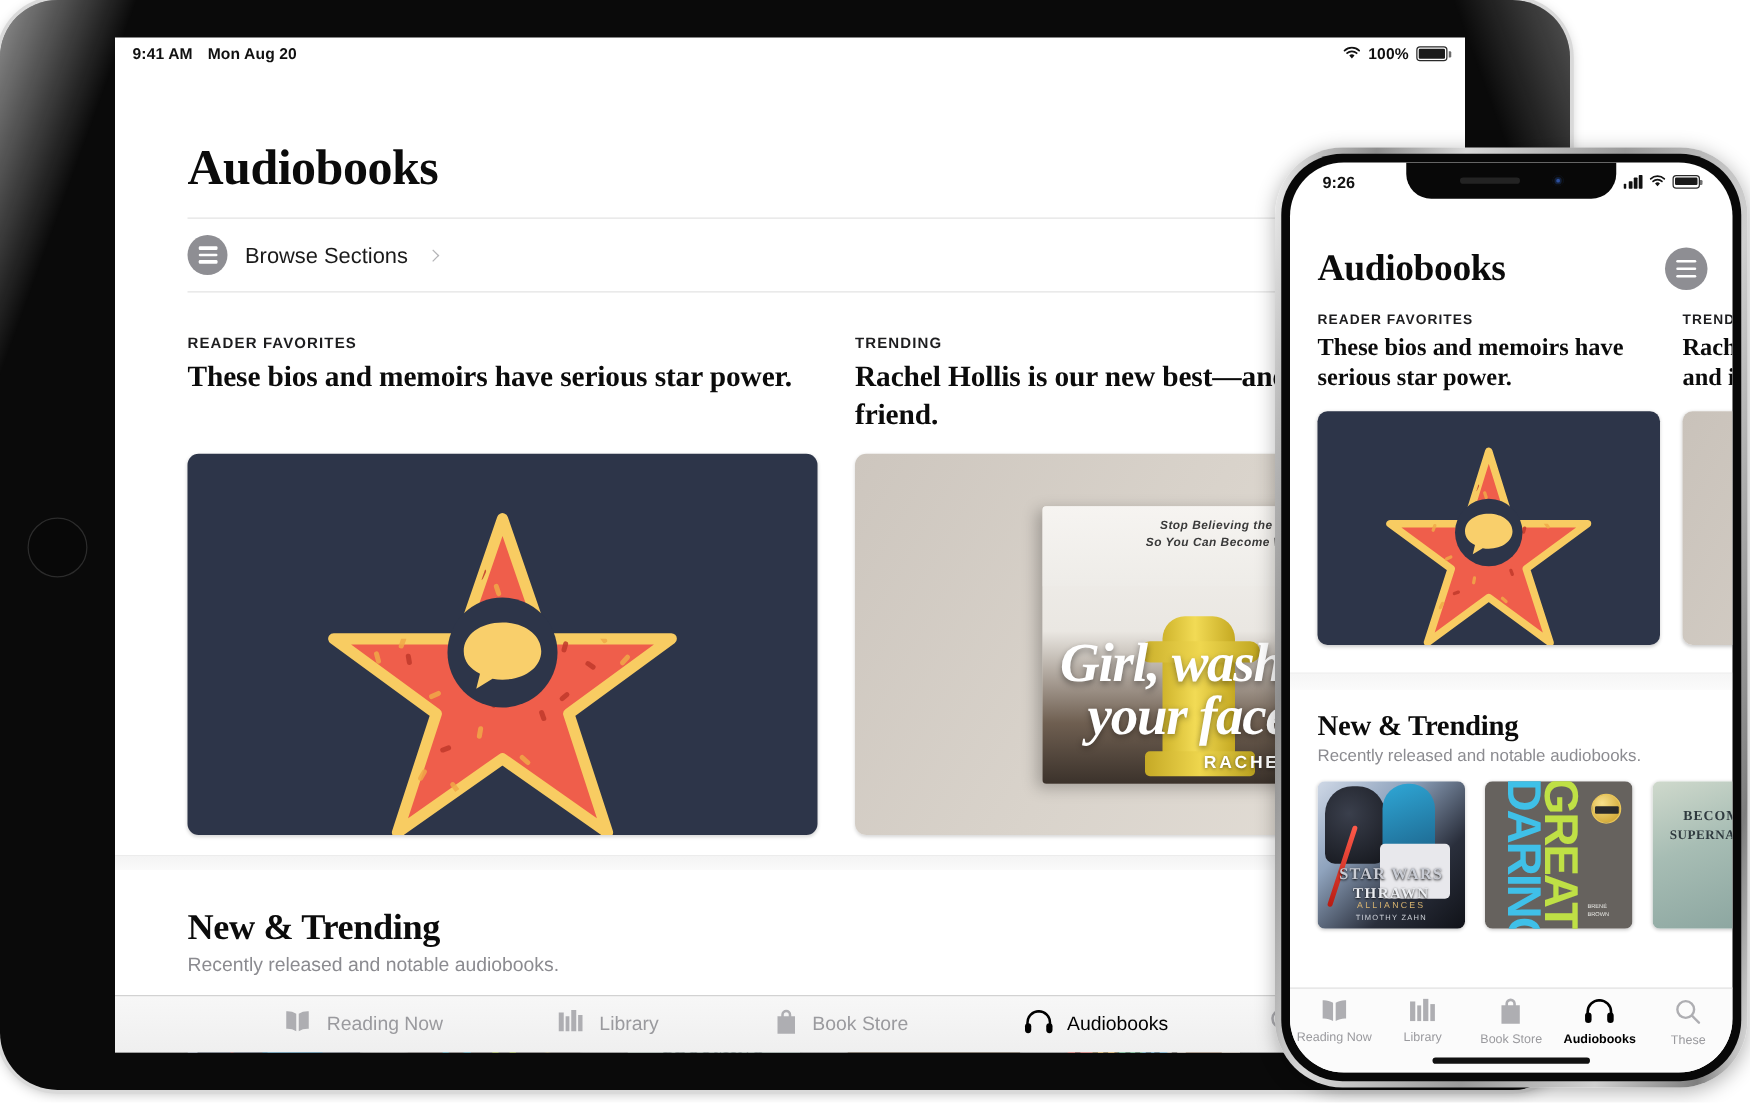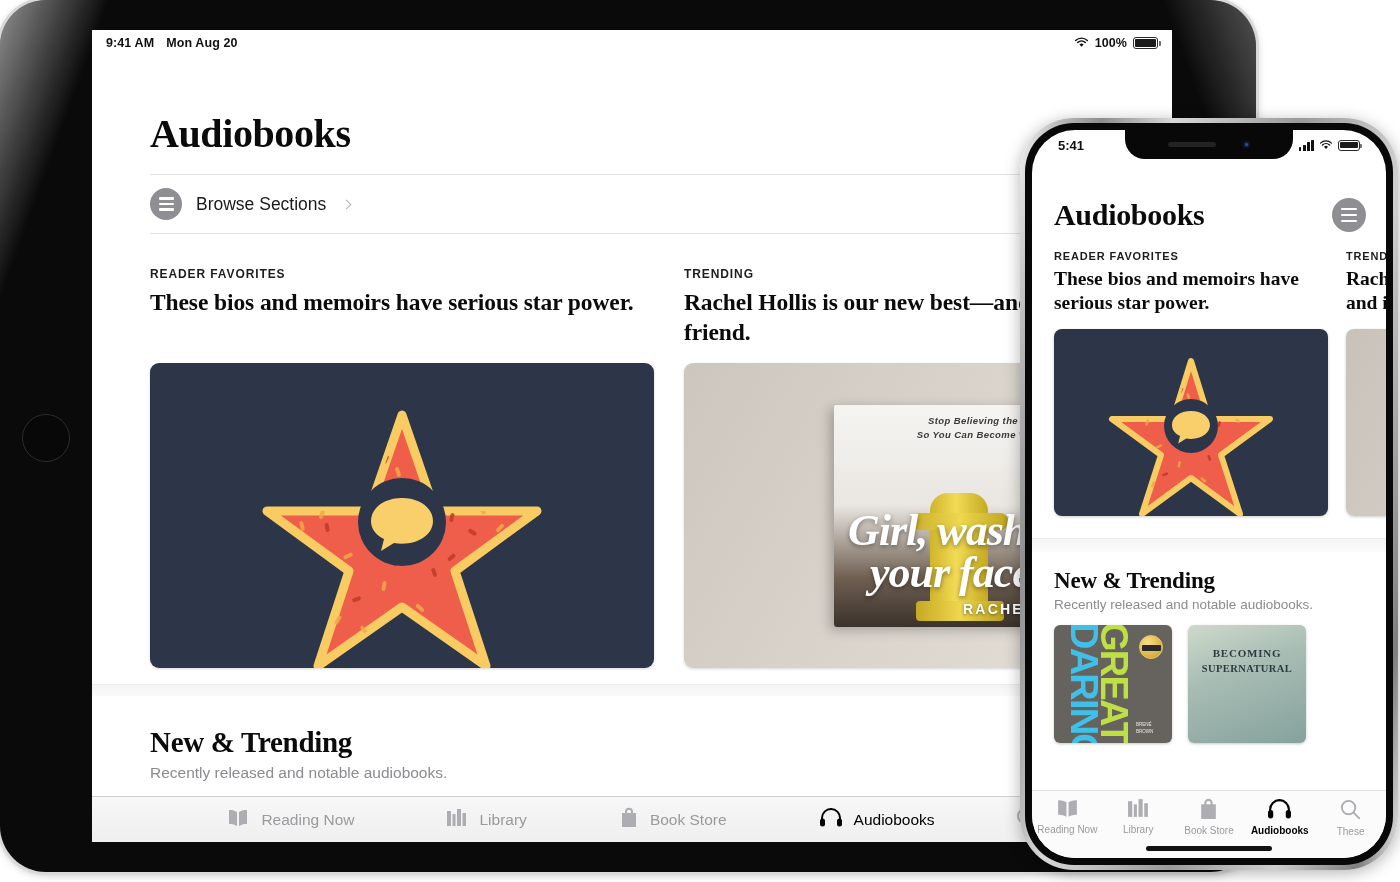--- a/index.html
+++ b/index.html
@@ -487,21 +487,21 @@
   <div class="iphone">
     <div class="iphone-inner">
       <div class="iphone-screen">
 
         <div class="notch">
           <span class="speaker"></span>
           <span class="camera"></span>
         </div>
 
         <div class="ph-status">
-          <span>5:41</span>
+          <span>9:26</span>
           <span class="right">
             <span class="bars">
                 <i></i>
                 <i></i>
                 <i></i>
                 <i></i>
               </span>
             <span>
               <svg viewBox="0 0 20 14" width="14" height="10">
                   <path d="M10 12.6 7.2 9.5a4.1 4.1 0 0 1 5.6 0Z" fill="#111"></path>
@@ -575,20 +575,35 @@
             </div>
           </div>
 
           <div class="ph-band"></div>
 
           <div class="ph-nt">
             <div class="ph-nt-title">New &amp; Trending</div>
             <div class="ph-nt-sub">Recently released and notable audiobooks.</div>
             <div class="ph-nt-row">
 
+              <div class="ph-cover">
+                <div class="cv" style="background:linear-gradient(135deg,#cfd8e6 0%,#8fa3bd 32%,#2a2f3c 68%,#101218 100%);"></div>
+                <div style="position:absolute;left:6px;top:4px;width:48px;height:62px;background:radial-gradient(circle at 40% 35%,#3a3f4c,#15171d);border-radius:22px 22px 8px 8px;"></div>
+                <div style="position:absolute;left:52px;top:2px;width:42px;height:64px;background:linear-gradient(160deg,#2fa7d6,#1b5f86);border-radius:20px 20px 6px 6px;"></div>
+                <div style="position:absolute;left:50px;top:50px;width:56px;height:44px;background:#e8e8ec;border-radius:4px;"></div>
+                <div style="position:absolute;left:18px;top:34px;width:4px;height:68px;background:linear-gradient(#ff5a4a,#b81c12);border-radius:3px;transform:rotate(18deg);"></div>
+                <div style="position:absolute;left:0;top:66px;width:100%;text-align:center;font-family:'Liberation Serif',serif;font-weight:700;
+                            font-size:13px;color:#c9ccd4;letter-spacing:1px;text-shadow:0 1px 2px #000;">STAR WARS</div>
+                <div style="position:absolute;left:0;top:82px;width:100%;text-align:center;font-family:'Liberation Serif',serif;font-weight:700;
+                            font-size:12px;color:#eceef2;letter-spacing:1.2px;text-shadow:0 1px 2px #000;">THRAWN</div>
+                <div style="position:absolute;left:0;top:96px;width:100%;text-align:center;font-family:'Liberation Sans',sans-serif;
+                            font-size:7px;color:#d8b470;letter-spacing:1.8px;">ALLIANCES</div>
+                <div style="position:absolute;left:0;top:107px;width:100%;text-align:center;font-family:'Liberation Sans',sans-serif;
+                            font-size:6px;color:#cfd3da;letter-spacing:1px;">TIMOTHY ZAHN</div>
+              </div>
 
               <div class="ph-cover">
                 <div class="cv" style="background:#66625e;"></div>
                 <div style="position:absolute;left:14px;top:-3px;font-family:'Liberation Sans',sans-serif;font-weight:700;font-size:38px;
                             color:#3fc0e8;writing-mode:vertical-rl;letter-spacing:-1.8px;line-height:.85;">DARING</div>
                 <div style="position:absolute;left:44px;top:-3px;font-family:'Liberation Sans',sans-serif;font-weight:700;font-size:38px;
                             color:#bfe045;writing-mode:vertical-rl;letter-spacing:-1.8px;line-height:.85;">GREATLY</div>
                 <div style="position:absolute;right:9px;top:10px;width:24px;height:24px;border-radius:50%;
                             background:radial-gradient(circle at 35% 30%,#f7e08a,#c99b22);border:1.3px solid #e9c65a;">
                   <div style="position:absolute;left:2px;top:9px;width:19px;height:6px;background:#2a2a2a;border-radius:1px;"></div>

